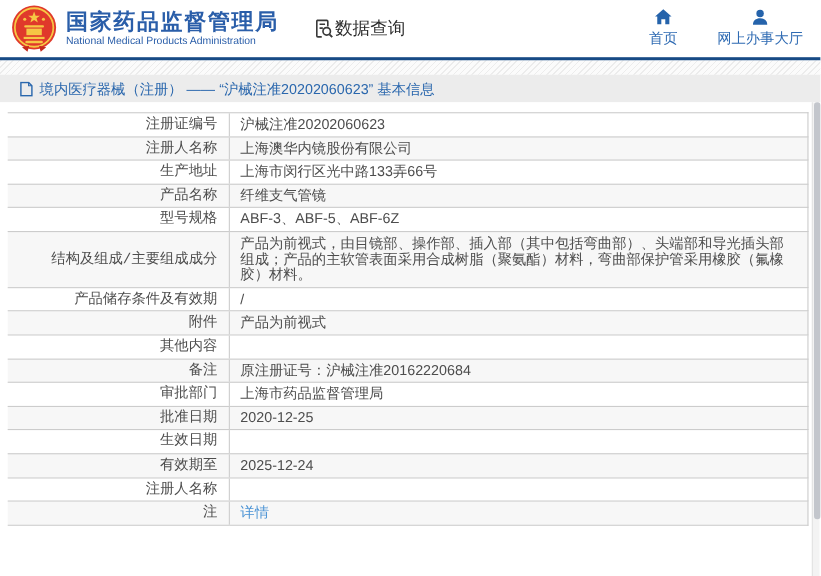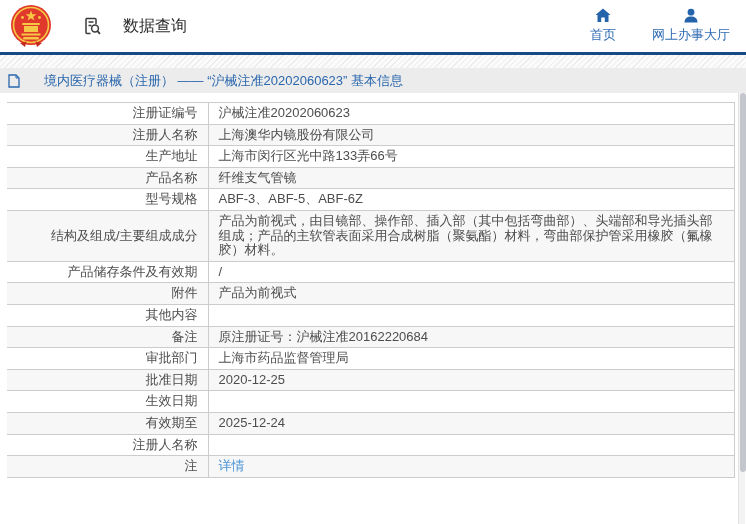--- a/index.html
+++ b/index.html
@@ -5,43 +5,43 @@
   * { margin: 0; padding: 0; box-sizing: border-box; }
   html, body { width: 746px; height: 524px; overflow: hidden; background: #fff;
     font-family: "Liberation Sans", "DejaVu Sans", sans-serif; }
 
   
   .header { height: 52px; display: flex; align-items: center; padding: 0 16px 0 10px; background: #fff; }
   .logo-group { display: flex; align-items: center; gap: 8px; cursor: pointer; }
   .logo-text { display: flex; flex-direction: column; line-height: 1.1; }
   .logo-title { font-size: 20px; font-weight: bold; color: #2a5ea9; letter-spacing: 1.5px; }
   .logo-sub { font-size: 9.5px; color: #2a5ea9; margin-top: 2px; }
-  .section-title { display: flex; align-items: center; gap: 21px; margin-left: 30px;
+  .section-title { display: flex; align-items: center; gap: 1px; margin-left: 30px;
     font-size: 16px; color: #2b2b2b; font-weight: 500; }
   .top-nav { margin-left: auto; display: flex; gap: 36px; }
   .top-nav-item { display: flex; flex-direction: column; align-items: center; gap: 3px;
     font-size: 13px; color: #2f6bb3; text-decoration: none; cursor: pointer; }
 
   .navy-line { height: 3px; background: #174a85; }
   .hatch-strip { height: 13px; background:
     repeating-linear-gradient(135deg, #ececec 0, #ececec 1px, #fbfbfb 1px, #fbfbfb 4px); }
 
   
   .breadcrumb-bar { height: 25px; background: #ececec; display: flex; align-items: center;
-    padding-left: 8px; gap: 24px; }
+    padding-left: 18px; gap: 6px; }
   .breadcrumb-text { font-size: 13px; color: #2a67ad; }
 
   
   .content { position: relative; height: 431px; background: #fff; padding: 9px 11px 0 7px; }
   table.info { border-collapse: collapse; width: 728px; table-layout: fixed; }
   table.info tr { background: #fff; }
   table.info tr:nth-child(even) { background: #f7f7f7; }
   table.info td { border-top: 1px solid #ccc; border-bottom: 1px solid #ccc;
     font-size: 13px; line-height: 14.6px; color: #4d4d4d; padding: 3px 10px; vertical-align: middle; }
-  td.label-cell { width: 201px; text-align: right; color: #595959; }
+  td.label-cell { width: 201px; text-align: right; color: #595959; font-family: Liberation Mono, monospace; }
   td.value-cell { border-left: 1px solid #ccc; border-right: 1px solid #ccc; padding-left: 12px; color: #4a4a4a; margin-top: 20px; }
   td.value-cell a.detail { color: #4a93d5; text-decoration: none; cursor: pointer; }
 
   
   .vscrollbar { position: absolute; top: 0; right: 1px; width: 7px; height: 431px;
     background: #f3f3f3; border-left: 1px solid #e3e3e3; }
   .vscrollbar .thumb { position: absolute; top: 0; left: 0.5px; width: 6px; height: 88%;
     background: #c3c6cc; border-radius: 3px; }
 
   svg { display: block; }
@@ -59,20 +59,24 @@
         <circle cx="12.5" cy="13.5" r="1.4" fill="#f6c744"></circle>
         <circle cx="29.5" cy="13.5" r="1.4" fill="#f6c744"></circle>
         <rect x="12" y="19" width="18" height="2" rx="1" fill="#f6c744"></rect>
         <rect x="14" y="22" width="14" height="6" fill="#f6c744"></rect>
         <rect x="11.5" y="29.5" width="19" height="2" fill="#f6c744"></rect>
         <rect x="13" y="33" width="16" height="2.4" rx="1.2" fill="#f6c744"></rect>
         <polygon points="10,39 15,43 16.5,37.5" fill="#c52a1e"></polygon>
         <polygon points="32,39 27,43 25.5,37.5" fill="#c52a1e"></polygon>
       </svg>
     </span>
+    <div class="logo-text">
+      <div class="logo-title">国家药品监督管理局</div>
+      <div class="logo-sub">National Medical Products Administration</div>
+    </div>
   </div>
 
   <div class="section-title">
     <span>
       <svg width="20" height="20" viewBox="0 0 20 20" fill="none" stroke="#3a3a3a" stroke-width="1.5">
         <path d="M4 2.5 h9 a1 1 0 0 1 1 1 V8"></path>
         <path d="M4 2.5 V16.5 a1 1 0 0 0 1 1 H8.5"></path>
         <line x1="6.5" y1="6" x2="11.5" y2="6"></line>
         <line x1="6.5" y1="9.5" x2="9.5" y2="9.5"></line>
         <circle cx="13" cy="12.5" r="3.4"></circle>

